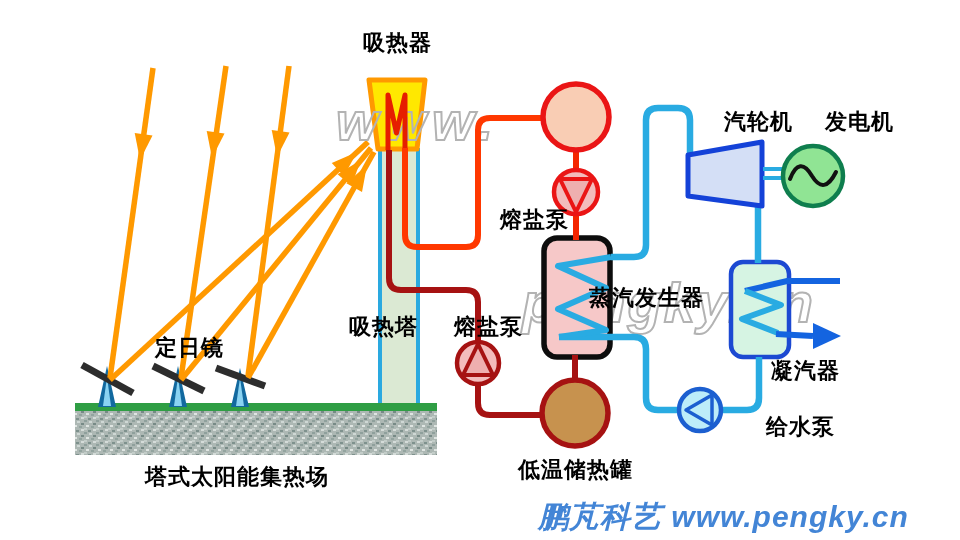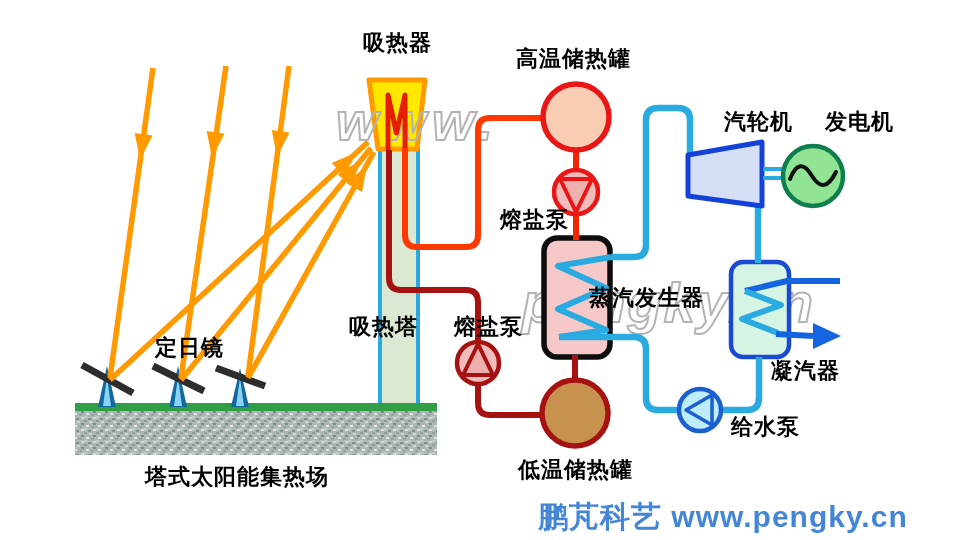--- a/index.html
+++ b/index.html
@@ -9,21 +9,21 @@
   }
   #diagram-svg{position:absolute;left:0;top:0;}
   .lbl{
     position:absolute;font-weight:bold;color:#000;font-size:22px;
     white-space:nowrap;letter-spacing:1px;line-height:1.05;
   }
   .lbl-sun{color:#ff4800;font-size:26px;letter-spacing:3px;}
   .lbl-caption{font-size:22px;letter-spacing:1px;}
   .footer-mark{
     position:absolute;left:538px;top:497px;font-size:30px;font-weight:bold;
-    color:#4385d6;letter-spacing:1px;white-space:nowrap;
+    font-style:italic;color:#4385d6;letter-spacing:1px;white-space:nowrap;
   }
   .outline-text{
     font-family:"Liberation Sans","DejaVu Sans",sans-serif;
     font-weight:bold;font-style:italic;fill:none;stroke:#b3b3b3;stroke-width:2px;
   }
 </style>
 </head>
 <body>
 
 <div id="stage">
@@ -140,28 +140,27 @@
       <line x1="763" y1="169" x2="786" y2="169"></line>
       <line x1="763" y1="178" x2="786" y2="178"></line>
     </g>
     <g>
       <circle cx="813" cy="176" r="30" fill="#90e494" stroke="#0f7e4e" stroke-width="4.5"></circle>
       <path d="M 790 179 C 796 163 804 162 812 176 C 820 189 828 188 836 172" fill="none" stroke="#111111" stroke-width="4" stroke-linecap="round"></path>
     </g>
   </svg>
 
   <div class="lbl" style="left:363px;top:31px;">吸热器</div>
-  <div class="lbl" style="left:516px;top:47px;">高温储热罐</div>
   <div class="lbl" style="left:724px;top:110px;">汽轮机</div>
   <div class="lbl" style="left:789px;top:110px;margin-left:36px;">发电机</div>
   <div class="lbl" style="left:500px;top:208px;">熔盐泵</div>
   <div class="lbl" style="left:589px;top:286px;text-align:center;">蒸汽发生器</div>
   <div class="lbl" style="left:329px;top:315px;padding-left:20px;">吸热塔</div>
   <div class="lbl" style="left:454px;top:315px;">熔盐泵</div>
   <div class="lbl" style="left:155px;top:336px;">定日镜</div>
   <div class="lbl" style="left:771px;top:359px;text-align:center;">凝汽器</div>
-  <div class="lbl" style="left:731px;top:415px;">给水泵</div>
+  <div class="lbl" style="left:766px;top:415px;">给水泵</div>
   <div class="lbl" style="left:518px;top:458px;">低温储热罐</div>
   <div class="lbl lbl-caption" style="left:145px;top:465px;">塔式太阳能集热场</div>
 
   <div class="footer-mark">鹏芃科艺 www.pengky.cn</div>
 
 </div>
 
 </body></html>

